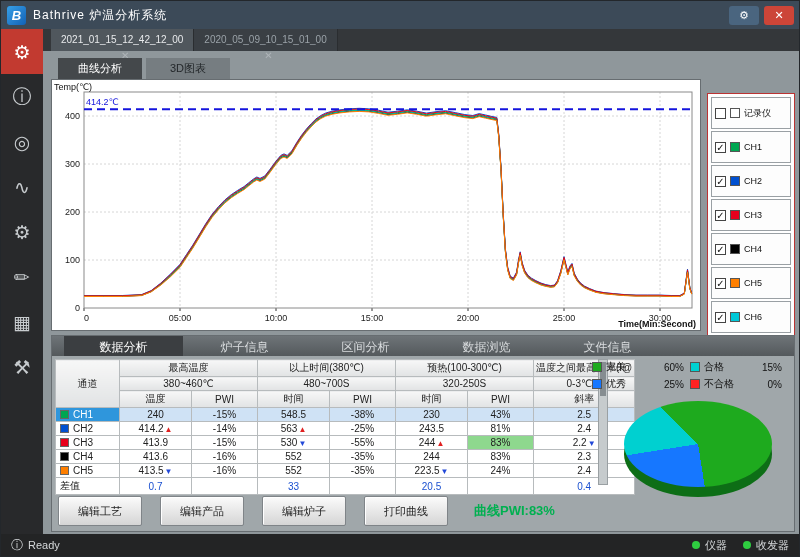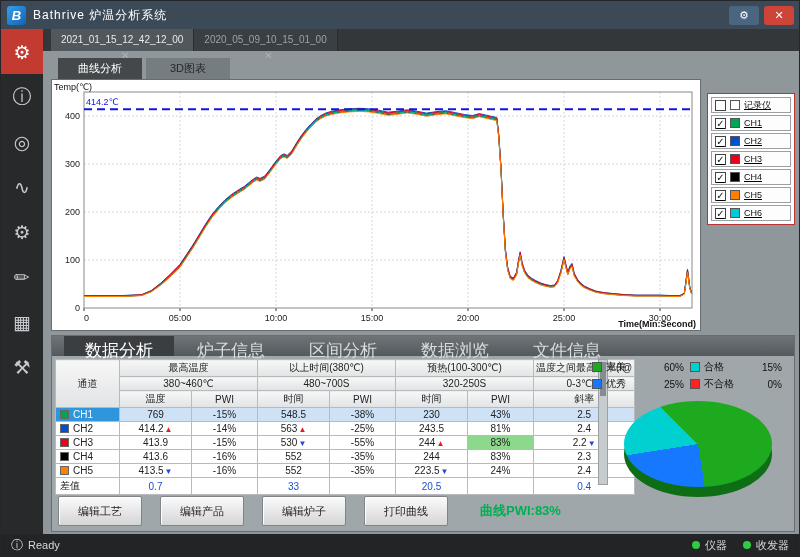--- a/index.html
+++ b/index.html
@@ -31,30 +31,30 @@
   .ftab-close { margin-left:6px; color:#aeb4b8; font-size:10px; }
 
   .subtabs { position:absolute; top:29px; left:15px; display:flex; gap:4px; }
   .subtab { min-width:84px; text-align:center; padding:3px 8px; font-size:11px; background:#767d81; color:#23272a; }
   .subtab.active { background:#44484b; color:#fff; }
 
   .chart-wrap { position:absolute; left:8px; top:50px; width:650px; height:252px; background:#fff; border:1px solid #676d71; }
   .chart-wrap svg { width:100%; height:100%; display:block; }
 
   .legend-box { position:absolute; right:4px; top:64px; width:88px; background:#fff; border:1px solid #b33; padding:3px; }
-  .leg-item { display:flex; align-items:center; gap:4px; border:1px solid #9aa0a4; margin-bottom:2px; padding:0 3px; height:16px; background:#fdfdfd;text-decoration:underline; }
+  .leg-item { display:flex; align-items:center; gap:4px; border:1px solid #9aa0a4; margin-bottom:2px; padding:0 3px; height:32px; background:#fdfdfd; }
   .leg-item:last-child { margin-bottom:0; }
   .leg-check { width:11px; height:11px; border:1px solid #444; background:#fff; font-size:10px; line-height:9px; text-align:center; color:#111; flex:none; }
   .leg-sw { width:10px; height:10px; border:1px solid #555; flex:none; }
   .leg-label { font-size:9px; color:#111; white-space:nowrap; }
 
   
   .bottom { position:absolute; left:8px; right:4px; top:306px; bottom:2px; background:#a0a7aa; border:1px solid #676d71; }
   .bottom-tabs { position:absolute; top:0; left:0; right:0; height:20px; background:linear-gradient(#6e7478,#54595c); display:flex; gap:2px; padding-left:12px; }
-  .btab { width:110px; text-align:center; font-size:17px; color:#d9dcde; padding-top:3px; }
+  .btab { width:119px; text-align:center; font-size:12px; color:#d9dcde; padding-top:3px; }
   .btab.active { background:#3b3e41; color:#fff; }
 
   .table-wrap { position:absolute; left:3px; top:23px; }
   table { border-collapse:collapse; background:#fff; font-size:10px; table-layout:fixed; }
   th,td { border:1px solid #b7bbbd; padding:1px 2px; text-align:center; height:13px; overflow:hidden; white-space:nowrap; color:#222; }
   th { background:linear-gradient(#f7f7f7,#e1e3e4); font-weight:normal;text-align:center; }
   .ch-h { width:64px; }
   td.ch-cell { text-align:left; padding-left:4px; }
   .sw { display:inline-block; width:9px; height:9px; margin-right:4px; vertical-align:-1px; border:1px solid #666; }
   tr.sel td { background:#cfe2f5; }
@@ -73,21 +73,21 @@
   .pie-legend { display:grid; grid-template-columns:92px 92px; gap:3px 6px; padding-left:14px; }
   .pl-item { display:flex; align-items:center; gap:4px; font-size:10px; color:#111; }
   .pl-sw { width:10px; height:10px; border:1px solid #555; flex:none; }
   .pl-val { margin-left:auto; }
   .pie3d { position:relative; width:148px; height:96px; margin:10px 0 0 46px; }
   .pie-side { position:absolute; left:0; right:0; top:10px; height:86px; border-radius:50%; background:#0d6e16; }
   .pie-top { position:absolute; left:0; right:0; top:0; height:86px; border-radius:50%; }
 
   .buttons-row { position:absolute; left:6px; bottom:5px; display:flex; gap:18px; align-items:center; }
   .btn { width:84px; height:30px; background:linear-gradient(#fbfbfb,#d5d5d5); border:1px solid #7f8488; box-shadow:inset 1px 1px 0 #fff; font-size:11px; color:#222; display:flex; align-items:center; justify-content:center; border-radius:2px; }
-  .pwi-text { color:#00b050; font-weight:bold; font-size:13px; margin-left:14px; }
+  .pwi-text { color:#00b050; font-weight:bold; font-size:13px; margin-left:8px; }
 
   
   .statusbar { position:absolute; left:0; right:0; bottom:0; height:22px; background:#232425; color:#d5d8da; display:flex; align-items:center; font-size:11px; padding:0 10px; gap:5px; }
   .info-glyph { font-size:12px; font-family:"DejaVu Sans",sans-serif; }
   .status-right { margin-left:auto; display:flex; gap:16px; align-items:center; }
   .st-item { display:flex; align-items:center; gap:5px; }
   .st-dot { width:8px; height:8px; border-radius:50%; background:#2ecc40; }
 </style>
 </head>
 <body>
@@ -274,21 +274,21 @@
                 <th>温度</th>
                 <th>PWI</th>
                 <th>时间</th>
                 <th>PWI</th>
                 <th>时间</th>
                 <th>PWI</th>
                 <th>斜率</th>
               </tr>
               <tr class="sel">
                 <td class="ch-cell sel-ch"><span class="sw" style="background:#00a651"></span><span>CH1</span></td>
-                <td class="">769</td>
+                <td class="">240</td>
                 <td class="">-15%</td>
                 <td class="">548.5</td>
                 <td class="">-38%</td>
                 <td class="">230</td>
                 <td class="">43%</td>
                 <td class="">2.5</td>
               </tr>
               <tr class="">
                 <td class="ch-cell"><span class="sw" style="background:#0050d0"></span><span>CH2</span></td>
                 <td class="">414.2<span class="ar up">▲</span></td>

